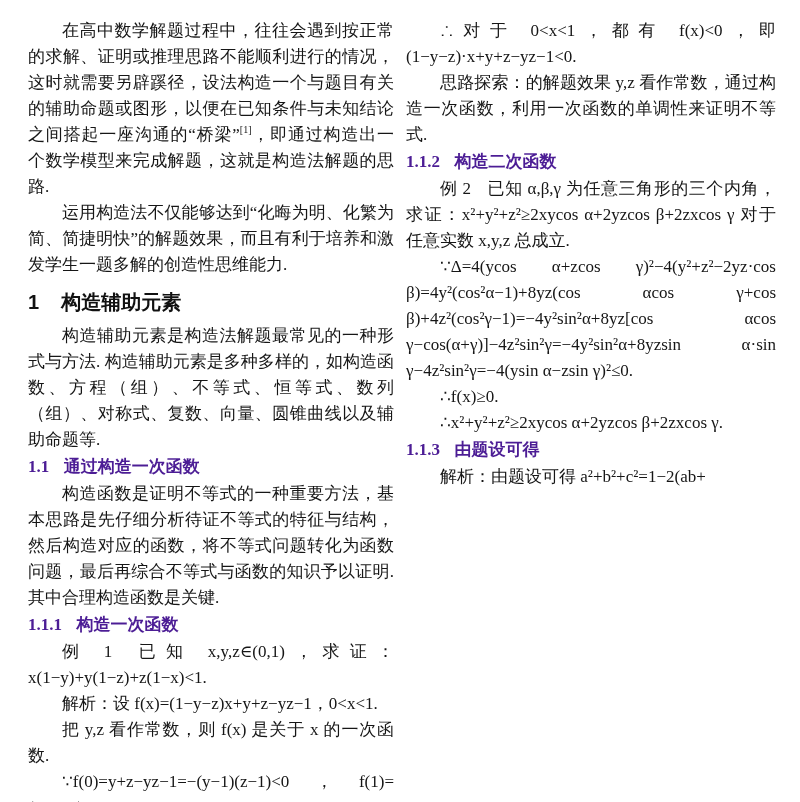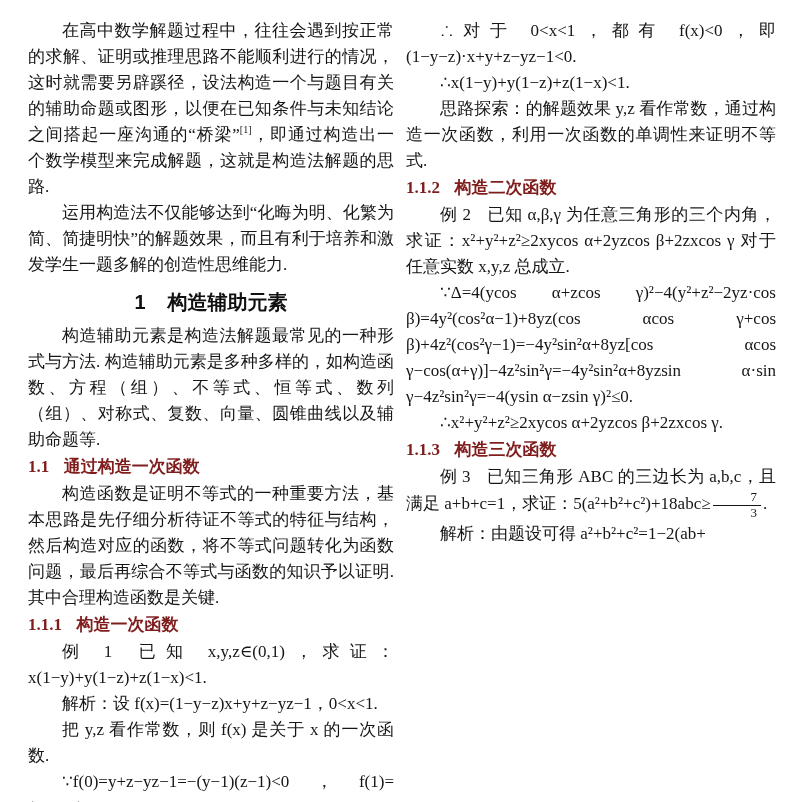--- a/index.html
+++ b/index.html
@@ -38,30 +38,29 @@
   .lead { font-weight: 400; }
   .gap  { margin-right: 0.95em; }
 
   .h-main {
     margin: 11px 0 8px 0;
     font-family: "Liberation Sans", "DejaVu Sans", sans-serif;
     font-size: 20px;
     font-weight: 700;
     line-height: 26px;
     color: #111;
-    text-align: center;
   }
   .h-main .h-num { margin-right: 1.1em; }
 
   .h-sub {
     margin: 1px 0;
     font-size: 17px;
     font-weight: 700;
     line-height: 26px;
-    color: #7f1d1d;
+    color: #4c1d95;
   }
   .h-sub .h-num { margin-right: 0.85em; font-weight: 700; }
 
   sup.cite {
     font-size: 10px;
     line-height: 0;
     vertical-align: super;
   }
 
   .frac {
@@ -100,35 +99,34 @@
     <p class="para"><b class="lead">解析：</b><span>设 f(x)=(1−y−z)x+y+z−yz−1，0&lt;x&lt;1.</span></p>
 
     <p class="para">把 y,z 看作常数，则 f(x) 是关于 x 的一次函数.</p>
 
     <p class="para">∵f(0)=y+z−yz−1=−(y−1)(z−1)&lt;0，f(1)=(1−y−z)+y+z−yz−1=−yz&lt;0.</p>
   </div>
 
   <div class="col col-right">
     <p class="para">∴对于 0&lt;x&lt;1，都有 f(x)&lt;0，即(1−y−z)·x+y+z−yz−1&lt;0.</p>
 
-    <p class="para">∴x(1−y)+y(1−z)+z(1−x)&lt;1.</p>
 
     <p class="para"><b class="lead">思路探索：</b><span>的解题效果 y,z 看作常数，通过构造一次函数，利用一次函数的单调性来证明不等式.</span></p>
 
     <h3 class="h-sub"><span class="h-num">1.1.2</span><span>构造二次函数</span></h3>
 
     <p class="para"><b class="lead gap">例 2</b><span>已知 α,β,γ 为任意三角形的三个内角，求证：x²+y²+z²≥2xycos α+2yzcos β+2zxcos γ 对于任意实数 x,y,z 总成立.</span></p>
 
 
     <p class="para">∵Δ=4(ycos α+zcos γ)²−4(y²+z²−2yz·cos β)=4y²(cos²α−1)+8yz(cos αcos γ+cos β)+4z²(cos²γ−1)=−4y²sin²α+8yz[cos αcos γ−cos(α+γ)]−4z²sin²γ=−4y²sin²α+8yzsin α·sin γ−4z²sin²γ=−4(ysin α−zsin γ)²≤0.</p>
 
+    <p class="para">∴f(x)≥0.</p>
 
     <p class="para">∴x²+y²+z²≥2xycos α+2yzcos β+2zxcos γ.</p>
 
 
-    <h3 class="h-sub"><span class="h-num">1.1.3</span><span>构造三次函数</span></h3>
+    <h3 class="h-sub"><span class="h-num">1.1.3</span><span>由题设可得</span></h3>
 
-    <p class="para"><b class="lead gap">例 3</b><span>已知三角形 ABC 的三边长为 a,b,c，且满足 a+b+c=1，求证：5(a²+b²+c²)+18abc≥</span><span class="frac"><span class="fnum">7</span><span class="fden">3</span></span><span>.</span></p>
 
     <p class="para"><b class="lead">解析：</b><span>由题设可得 a²+b²+c²=1−2(ab+</span></p>
   </div>
 
 </div>
 
 </body></html>

